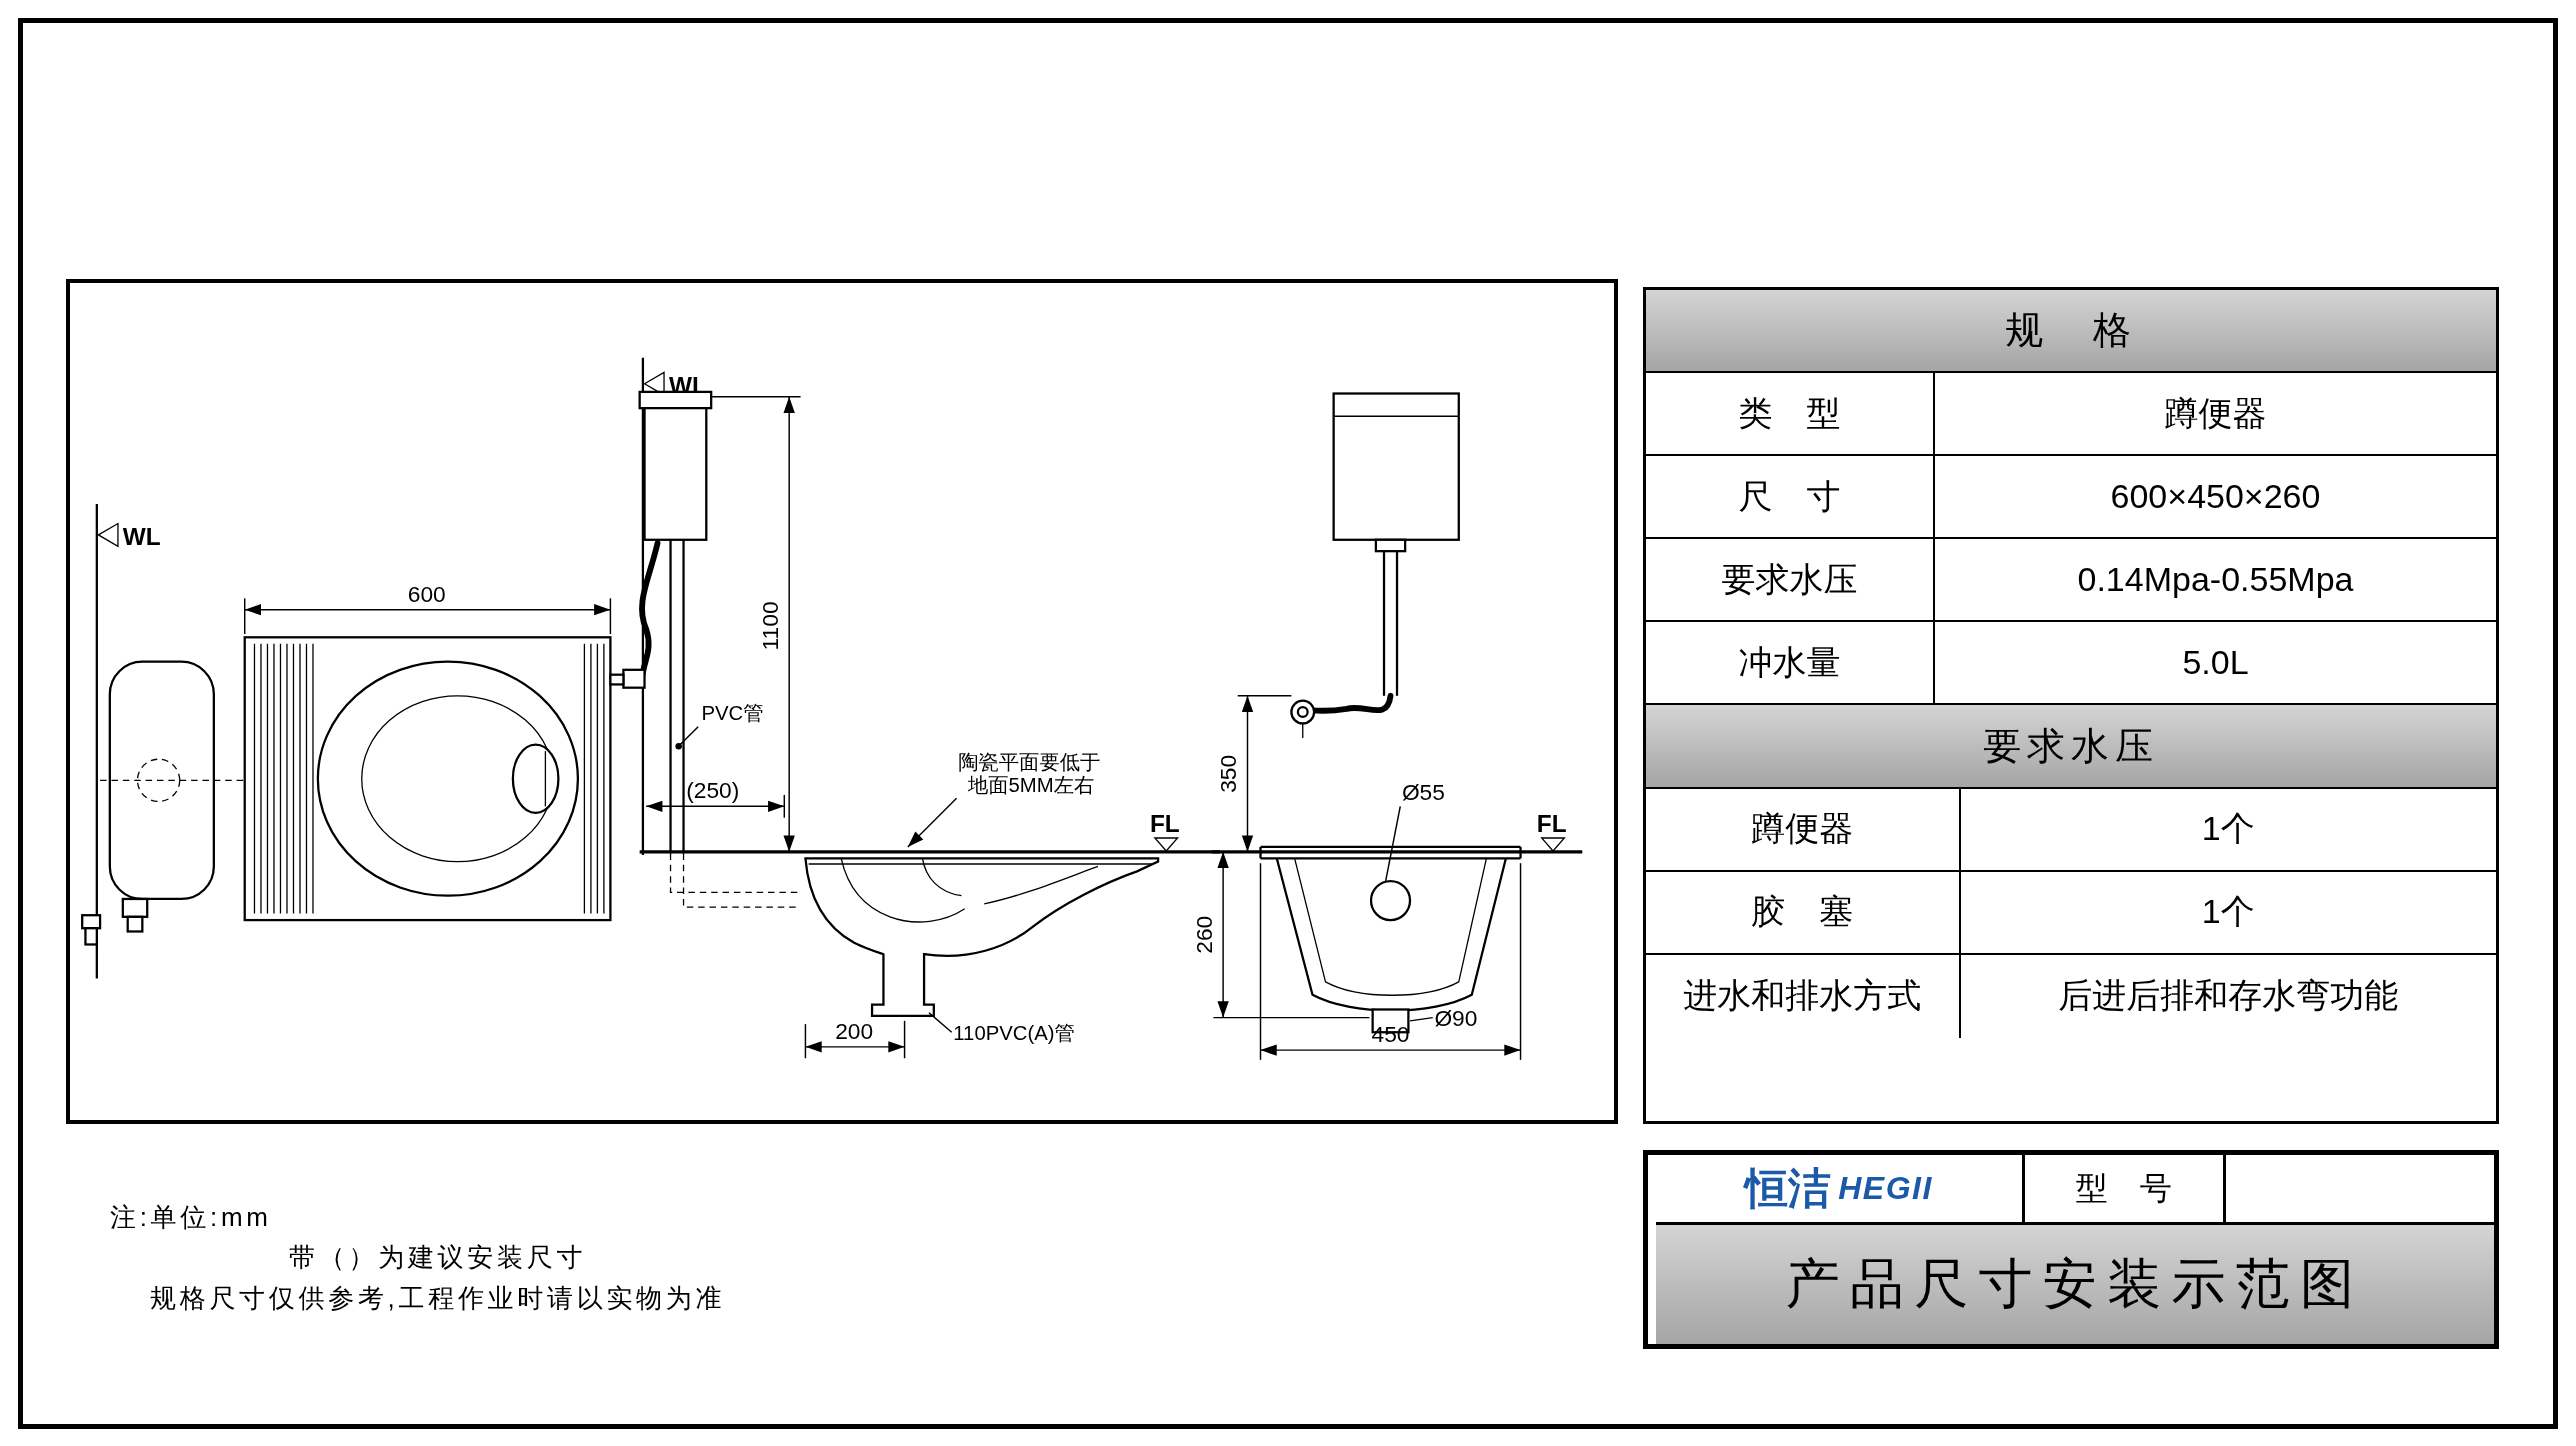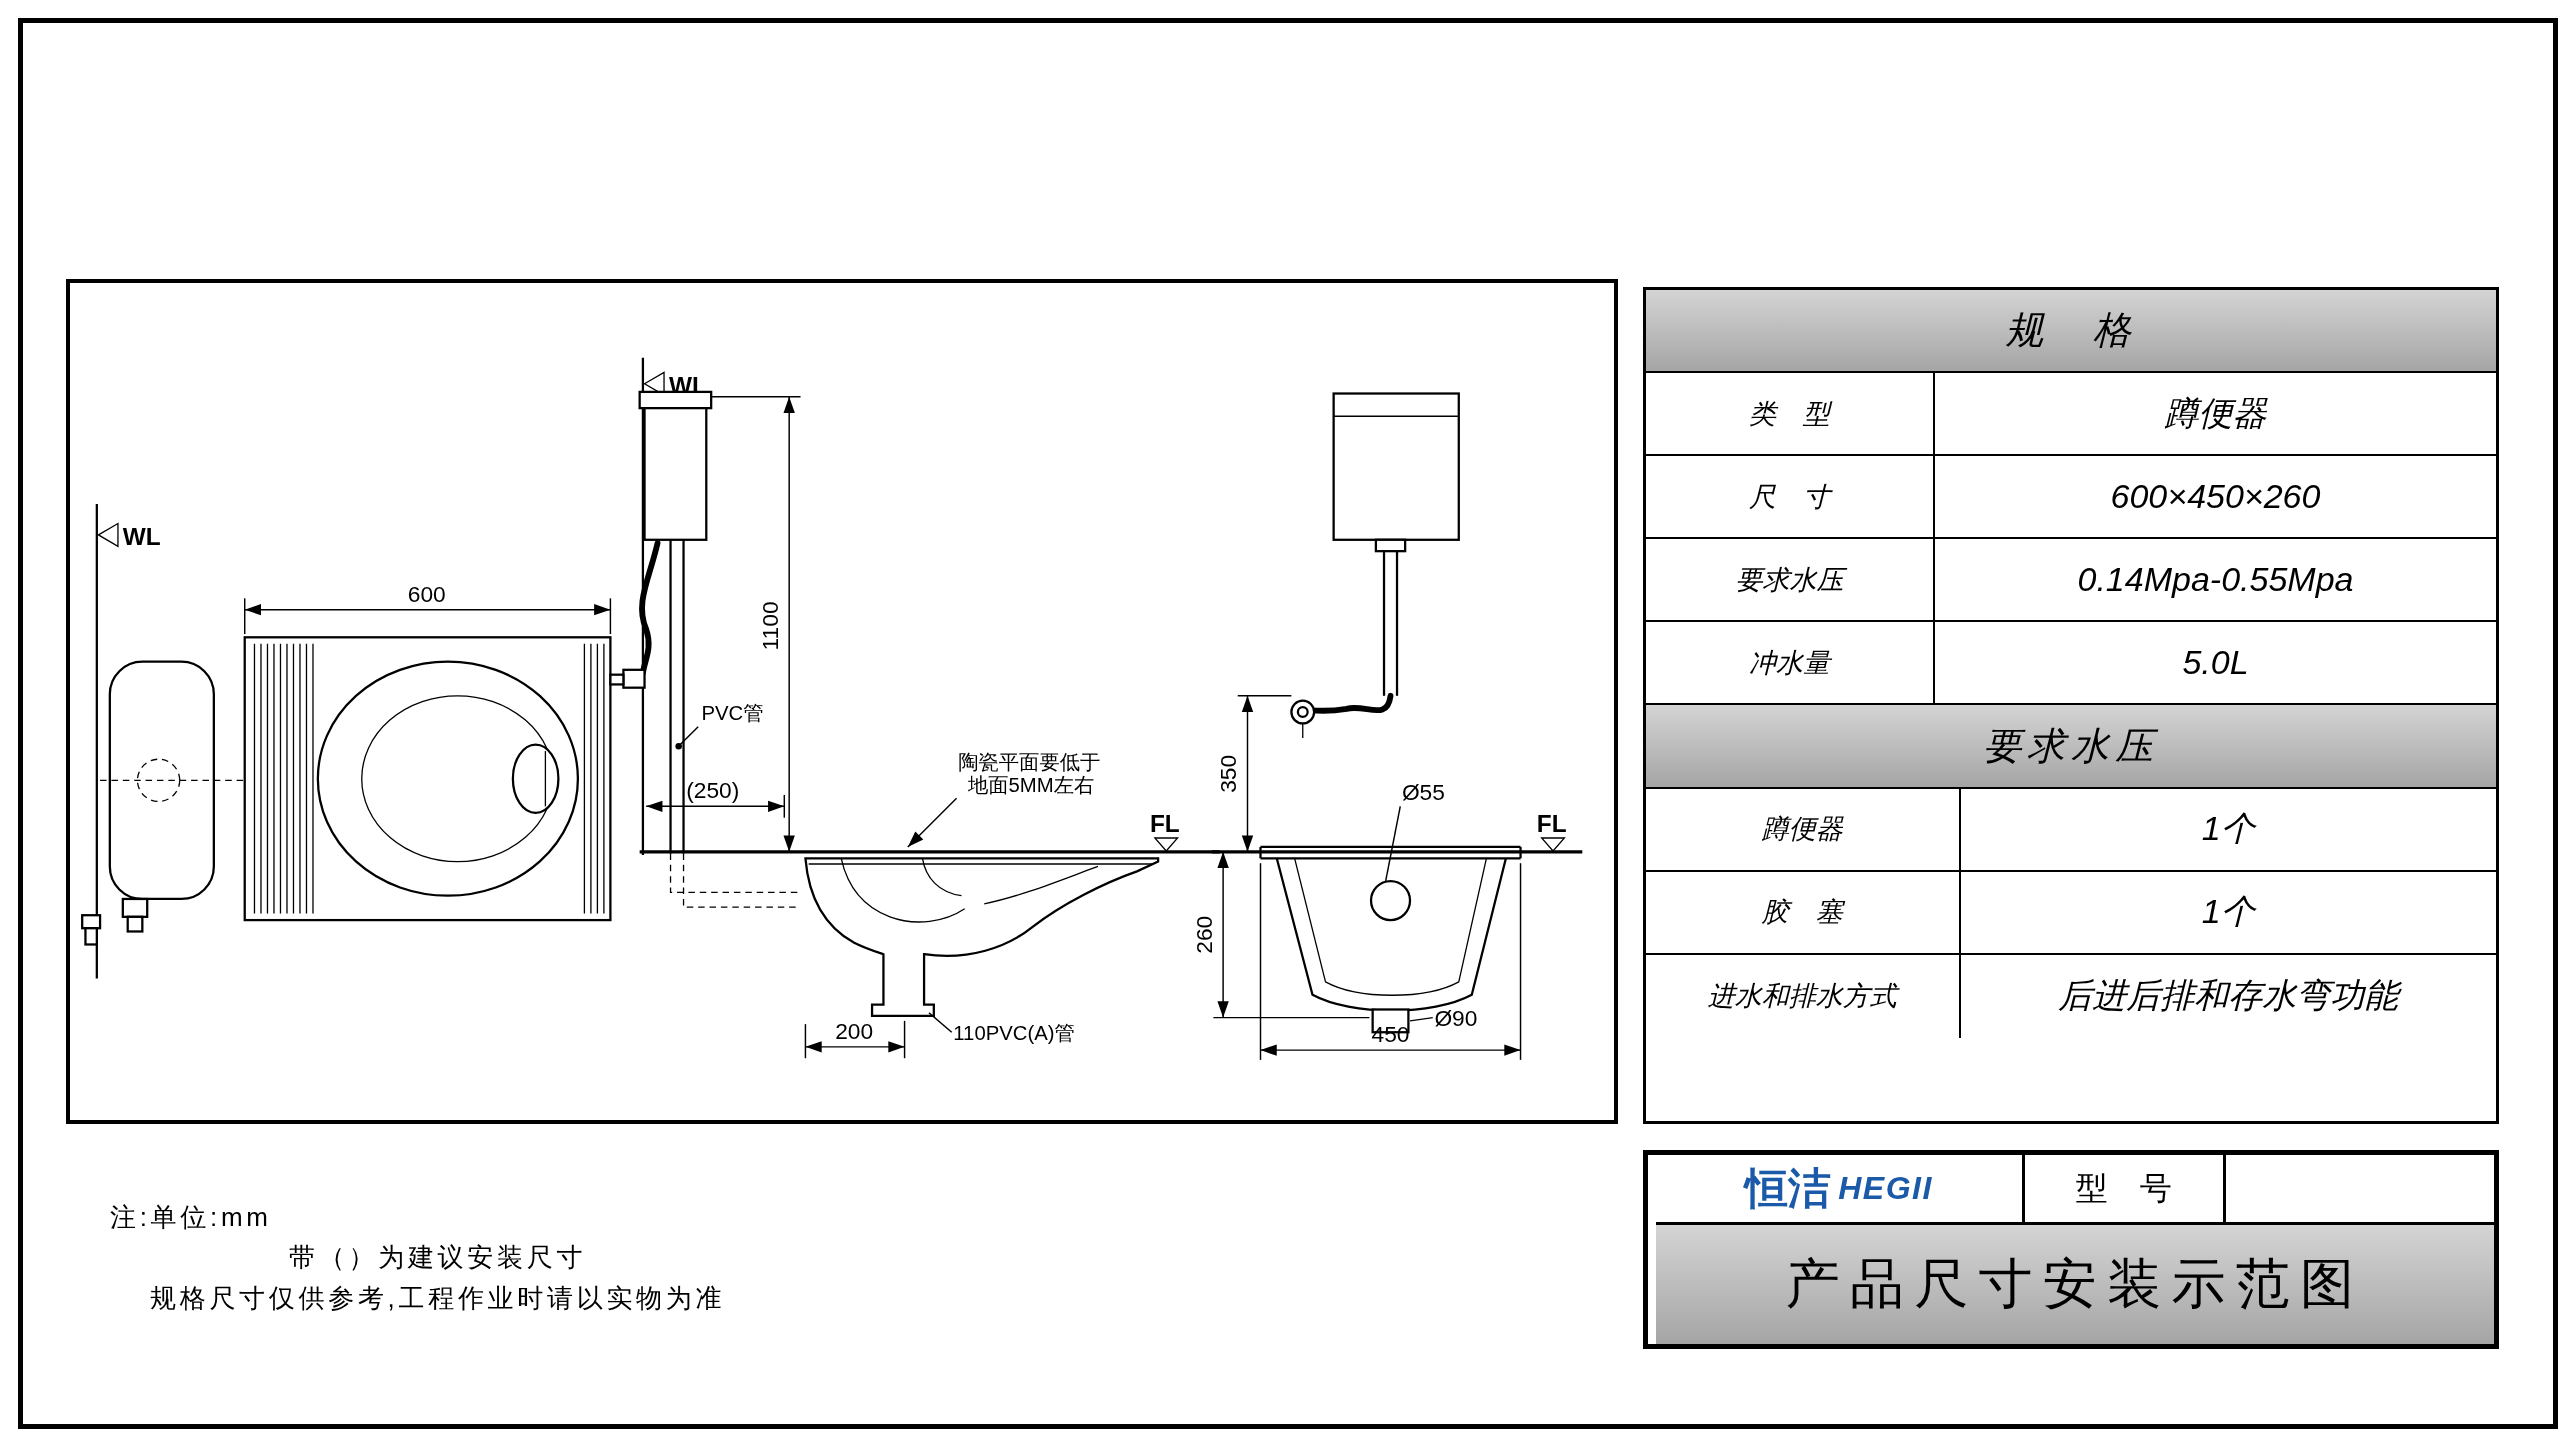--- a/index.html
+++ b/index.html
@@ -25,27 +25,27 @@
   .t12{font-size:12.5px}
   .t15{font-size:15px;font-weight:bold}
 
   
   .notes{position:absolute;left:110px;top:1197px;font-size:26px;letter-spacing:3.7px;line-height:1.55;}
   .note-line.indent{margin-left:40px;text-align:center;}
 
   
   .spec-table{position:absolute;left:1643px;top:287px;width:856px;height:837px;
               border:3.7px solid #000;box-sizing:border-box;background:#fff;
-              display:grid;grid-template-rows:repeat(10,1fr);font-style:italic;}
+              display:grid;grid-template-rows:repeat(10,1fr);}
   .st-header{display:flex;align-items:center;justify-content:center;font-size:38px;letter-spacing:5.9px;
              background:linear-gradient(180deg,#d4d4d4,#a5a5a5);border-bottom:2.9px solid #000;}
   .st-row{display:grid;grid-template-columns:34% 66%;border-bottom:2.9px solid #000;}
   .st-row.detail{grid-template-columns:37% 63%;}
   .st-row:last-child{border-bottom:none;}
-  .st-label{border-right:2.9px solid #000;display:flex;align-items:center;justify-content:center;font-size:27px;}
+  .st-label{border-right:2.9px solid #000;display:flex;align-items:center;justify-content:center;font-size:34px;}
   .st-value{display:flex;align-items:center;justify-content:center;font-size:34px;}
 
   
   .title-block{position:absolute;left:1643px;top:1150px;width:856px;height:199px;
                border:5.9px solid #000;box-sizing:border-box;background:#fff;
                display:grid;grid-template-rows:70px 1fr;padding-left:8px;}
   .tb-top{display:grid;grid-template-columns:44% 24% 32%;border-bottom:3.7px solid #000;}
   .tb-logo{border-right:3.7px solid #000;display:flex;align-items:center;justify-content:center;
            gap:7.3px;color:#1a5aa8;}
   .brand-cn{font-size:43px;font-weight:bold;}

